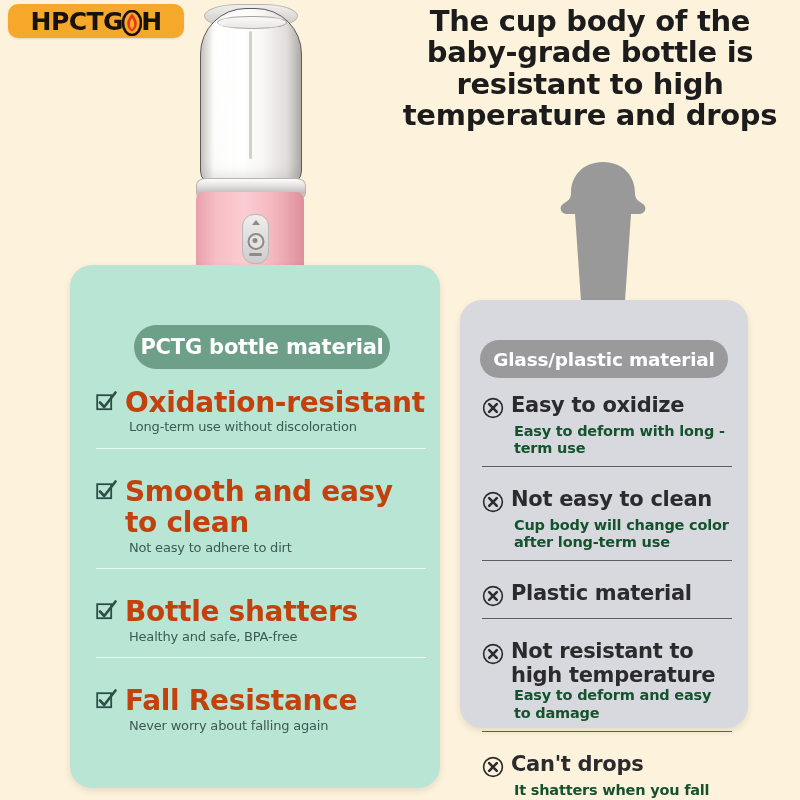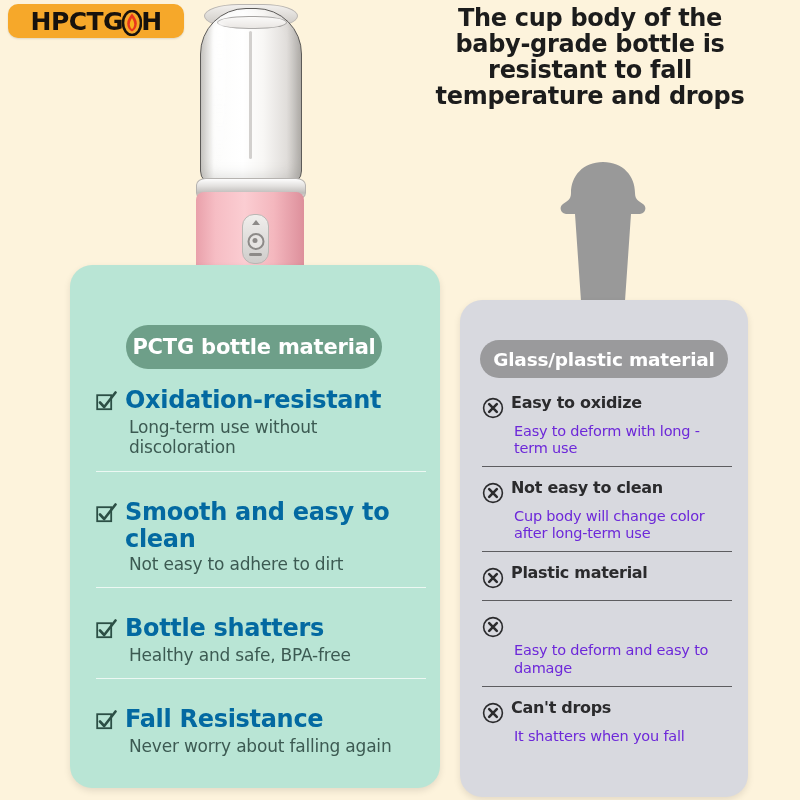--- a/index.html
+++ b/index.html
@@ -23,21 +23,21 @@
     font-family:"DejaVu Sans","Liberation Sans",sans-serif;
     display:flex;align-items:center;line-height:1;
   }
   .logo-flame-wrap{position:relative;display:inline-block;width:20px;height:26px;margin:0 -1px;}
   .logo-flame-wrap svg{position:absolute;left:0;top:2px;}
 
   
   .headline{
     position:absolute;left:390px;top:6px;width:400px;
     text-align:center;color:#1c1c1c;
-    font-size:24px;line-height:1.08;font-weight:bold;
+    font-size:29px;line-height:1.08;font-weight:bold;
     letter-spacing:-0.3px;
   }
   .headline span{display:block;}
 
   
   .product{position:absolute;left:186px;top:0px;width:128px;height:290px;}
   .prod-lid{
     position:absolute;left:18px;top:4px;width:92px;height:22px;
     background:linear-gradient(180deg,#f2f0ee 0%,#dcd9d5 55%,#c9c5c1 100%);
     border-radius:46px/16px;
@@ -111,60 +111,60 @@
   .silhouette{position:absolute;left:545px;top:160px;width:116px;height:170px;}
 
   
   .card{position:absolute;border-radius:22px;}
   .card-green{
     left:70px;top:265px;width:370px;height:523px;
     background:#b9e5d5;
     box-shadow:0 3px 7px rgba(0,0,0,.10);
   }
   .card-gray{
-    left:460px;top:300px;width:288px;height:497px;
+    left:460px;top:300px;width:288px;height:428px;
     background:#d8d9df;
     box-shadow:0 3px 7px rgba(0,0,0,.10);
   }
 
   .pill{
     position:absolute;border-radius:26px;
     display:flex;align-items:center;justify-content:center;
     color:#ffffff;font-weight:bold;
   }
   .pill-green{
-    left:56px;top:60px;width:256px;height:44px;
+    left:64px;top:60px;width:256px;height:44px;
     background:#6e9f89;font-size:21px;letter-spacing:-.2px;
   }
   .pill-gray{
     left:20px;top:40px;width:248px;height:38px;
     background:#9a9a9c;font-size:18.5px;letter-spacing:-.2px;
   }
 
   
   .glist{position:absolute;left:26px;top:122px;width:330px;}
   .gitem{position:relative;padding:0 0 5px 0;}
   .gitem + .gitem{border-top:1.5px solid rgba(255,255,255,.72);padding-top:27px;margin-top:4px;}
   .grow{display:flex;align-items:flex-start;gap:8px;}
   .check-icon{flex:0 0 auto;margin-top:4px;}
   .gtitle{
-    font-size:24px;font-weight:bold;color:#0369a1;letter-spacing:-.3px;line-height:1.12;
+    font-size:28px;font-weight:bold;color:#c2410c;letter-spacing:-.3px;line-height:1.12;
   }
   .gsub{
-    font-size:17px;color:#3c5a52;line-height:1.2;margin:1px 0 4px 33px;letter-spacing:-.2px;
+    font-size:13px;color:#3c5a52;line-height:1.2;margin:1px 0 4px 33px;letter-spacing:-.2px;
   }
 
   
   .xlist{position:absolute;left:22px;top:94px;width:250px;}
   .xitem{position:relative;padding-bottom:4px;}
-  .xitem + .xitem{border-top:1.4px solid #5d5d60;padding-top:12px;margin-top:3px;}
+  .xitem + .xitem{border-top:1.4px solid #5d5d60;padding-top:21px;margin-top:3px;}
   .xrow{display:flex;align-items:flex-start;gap:7px;}
   .x-icon{flex:0 0 auto;margin-top:3px;}
-  .xtitle{font-size:16px;font-weight:bold;color:#2b2b2d;letter-spacing:-.3px;line-height:1.12;}
-  .xsub{font-size:14.5px;color:#6d28d9;line-height:1.18;margin:0 0 2px 32px;letter-spacing:-.2px;}
+  .xtitle{font-size:21px;font-weight:bold;color:#2b2b2d;letter-spacing:-.3px;line-height:1.12;}
+  .xsub{font-size:14.5px;color:#14532d;line-height:1.18;margin:0 0 2px 32px;letter-spacing:-.2px;font-weight:bold;}
 </style>
 </head>
 <body>
 
 <div id="stage">
 
   <div class="logo-badge">
     <div class="logo-text">
       <span>H</span>
         <span>PCTG</span>
@@ -175,21 +175,21 @@
           <path d="M10 8 C8.6 10.6 7.8 12.2 7.8 14.2 C7.8 16.4 8.8 18 10 19.2 C11.2 18 12.2 16.4 12.2 14.2 C12.2 12.2 11.4 10.6 10 8 Z" fill="#f8b01c"></path>
         </svg>
       </span>
         <span>H</span>
     </div>
   </div>
 
   <div class="headline">
     <span>The cup body of the</span>
     <span>baby-grade bottle is</span>
-    <span>resistant to fall</span>
+    <span>resistant to high</span>
     <span>temperature and drops</span>
   </div>
 
   <div class="product">
     <div class="prod-lid"></div>
     <div class="prod-cup">
       <div class="lidline"></div>
       <div class="sheen2"></div>
       <div class="sheen"></div>
     </div>
@@ -327,20 +327,21 @@
       </div>
 
       <div class="xitem">
         <div class="xrow">
           <span class="x-icon">
             <svg width="22" height="22" viewBox="0 0 22 22" aria-hidden="true">
               <circle cx="11" cy="11" r="9.4" fill="none" stroke="#2b2b2d" stroke-width="1.6"></circle>
               <path d="M7.2 7.2 L14.8 14.8 M14.8 7.2 L7.2 14.8" stroke="#2b2b2d" stroke-width="2.6" stroke-linecap="round"></path>
             </svg>
           </span>
+          <span class="xtitle">Not resistant to high temperature</span>
         </div>
         <div class="xsub">Easy to deform and easy to damage</div>
       </div>
 
       <div class="xitem">
         <div class="xrow">
           <span class="x-icon">
             <svg width="22" height="22" viewBox="0 0 22 22" aria-hidden="true">
               <circle cx="11" cy="11" r="9.4" fill="none" stroke="#2b2b2d" stroke-width="1.6"></circle>
               <path d="M7.2 7.2 L14.8 14.8 M14.8 7.2 L7.2 14.8" stroke="#2b2b2d" stroke-width="2.6" stroke-linecap="round"></path>

